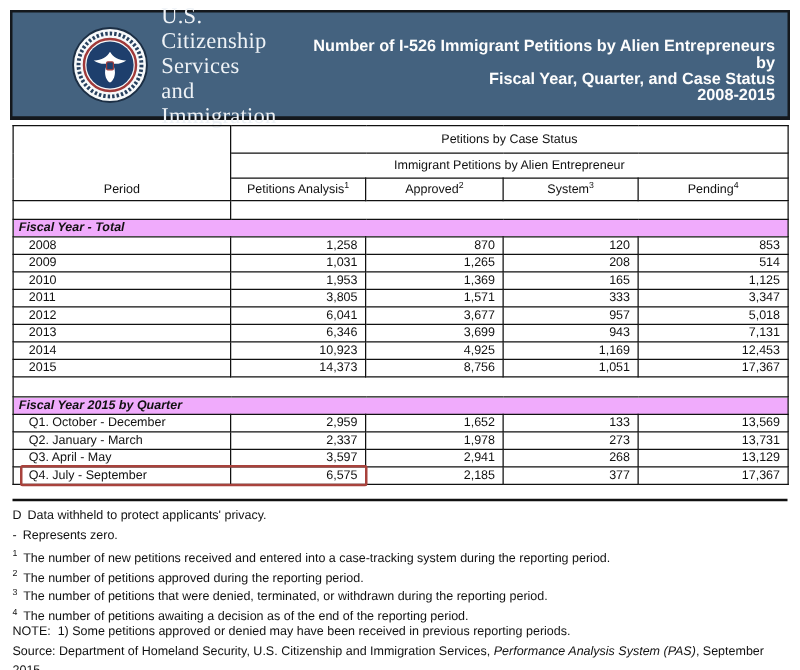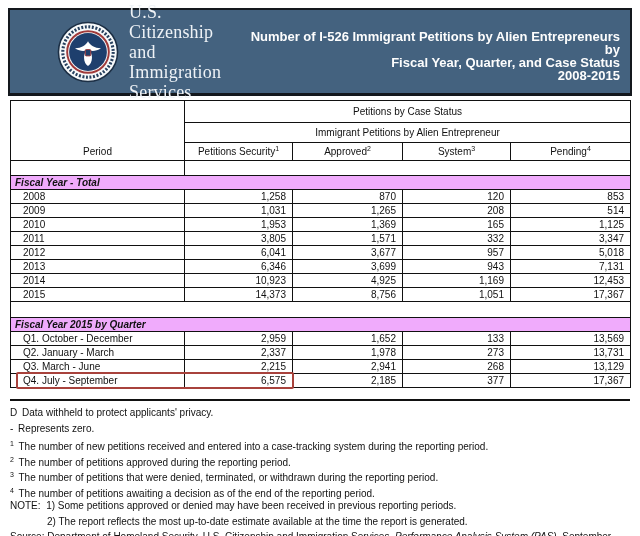--- a/index.html
+++ b/index.html
@@ -72,22 +72,22 @@
       <circle cx="32" cy="32" r="30.5" fill="#f7f9fa" stroke="#1c2f45" stroke-width="1.6"></circle>
       <circle cx="32" cy="32" r="26" fill="none" stroke="#27405e" stroke-width="3.2" stroke-dasharray="2 1.7"></circle>
       <circle cx="32" cy="32" r="21.5" fill="none" stroke="#a03a3a" stroke-width="2"></circle>
       <circle cx="32" cy="32" r="19.5" fill="#1e3f6d"></circle>
       <path fill="#ffffff" d="M32 21c-2.2 4.4-7.5 7.4-13.5 7.2 4.2 3 9.3 3.2 11.4 2.3-1.2 3-2 5.2-2 7.4 0 4.2 1.9 7.4 4.1 8.6 2.2-1.2 4.1-4.4 4.1-8.6 0-2.2-.8-4.4-2-7.4 2.1.9 7.2.7 11.4-2.3-6 .2-11.3-2.8-13.5-7.2z"></path>
       <rect x="29.2" y="29.5" width="5.6" height="6.5" rx="1" fill="#1e3f6d" stroke="#a03a3a" stroke-width="1"></rect>
     </svg>
   </span>
   <div class="wordmark">
     <div>U.S. Citizenship</div>
+    <div>Services</div>
     <div>and Immigration</div>
-    <div>Services</div>
   </div>
   <div class="titleblock">
     <div>Number of I-526 Immigrant Petitions by Alien Entrepreneurs by</div>
     <div>Fiscal Year, Quarter, and Case Status</div>
     <div>2008-2015</div>
   </div>
 </div>
 
 <div class="tablewrap">
   <table>
@@ -100,21 +100,21 @@
     </colgroup>
     <thead>
       <tr class="r1">
         <th class="period-h" rowspan="3">Period</th>
         <th class="group" colspan="4">Petitions by Case Status</th>
       </tr>
       <tr class="r2">
         <th class="group" colspan="4">Immigrant Petitions by Alien Entrepreneur</th>
       </tr>
       <tr class="r3">
-        <th class="col"><span>Petitions Security</span><sup>1</sup></th>
+        <th class="col"><span>Petitions Analysis</span><sup>1</sup></th>
         <th class="col"><span>Approved</span><sup>2</sup></th>
         <th class="col"><span>System</span><sup>3</sup></th>
         <th class="col"><span>Pending</span><sup>4</sup></th>
       </tr>
       <tr class="spacer">
         <td></td>
         <td colspan="4"></td>
       </tr>
     </thead>
     <tbody>
@@ -139,21 +139,21 @@
           <td class="pcell">2010</td>
           <td class="ncell">1,953</td>
           <td class="ncell">1,369</td>
           <td class="ncell">165</td>
           <td class="ncell">1,125</td>
         </tr>
         <tr class="drow">
           <td class="pcell">2011</td>
           <td class="ncell">3,805</td>
           <td class="ncell">1,571</td>
-          <td class="ncell">332</td>
+          <td class="ncell">333</td>
           <td class="ncell">3,347</td>
         </tr>
         <tr class="drow">
           <td class="pcell">2012</td>
           <td class="ncell">6,041</td>
           <td class="ncell">3,677</td>
           <td class="ncell">957</td>
           <td class="ncell">5,018</td>
         </tr>
         <tr class="drow">
@@ -191,22 +191,22 @@
           <td class="ncell">13,569</td>
         </tr>
         <tr class="drow">
           <td class="pcell">Q2. January - March</td>
           <td class="ncell">2,337</td>
           <td class="ncell">1,978</td>
           <td class="ncell">273</td>
           <td class="ncell">13,731</td>
         </tr>
         <tr class="drow">
-          <td class="pcell">Q3. March - June</td>
-          <td class="ncell">2,215</td>
+          <td class="pcell">Q3. April - May</td>
+          <td class="ncell">3,597</td>
           <td class="ncell">2,941</td>
           <td class="ncell">268</td>
           <td class="ncell">13,129</td>
         </tr>
         <tr class="drow">
           <td class="pcell">Q4. July - September</td>
           <td class="ncell">6,575</td>
           <td class="ncell">2,185</td>
           <td class="ncell">377</td>
           <td class="ncell">17,367</td>
@@ -222,19 +222,16 @@
       <div class="fn-line"><span class="fn-marker">-</span> Represents zero.</div>
       <div class="fn-line"><sup class="fn-marker">1</sup> The number of new petitions received and entered into a case-tracking system during the reporting period.</div>
       <div class="fn-line"><sup class="fn-marker">2</sup> The number of petitions approved during the reporting period.</div>
       <div class="fn-line"><sup class="fn-marker">3</sup> The number of petitions that were denied, terminated, or withdrawn during the reporting period.</div>
       <div class="fn-line"><sup class="fn-marker">4</sup> The number of petitions awaiting a decision as of the end of the reporting period.</div>
     </div>
   <div class="fn-line">
     <span>NOTE:</span>&nbsp;
     <span>1) Some petitions approved or denied may have been received in previous reporting periods.</span>
   </div>
-  <div class="fn-line fn-note2">
-    <span>2) The report reflects the most up-to-date estimate available at the time the report is generated.</span>
-  </div>
   <div class="fn-line">
     <span>Source:  Department of Homeland Security, U.S. Citizenship and Immigration Services, </span><span class="src-italic">Performance Analysis System (PAS)</span><span>, September 2015</span>
   </div>
 </div>
 
 </body></html>

